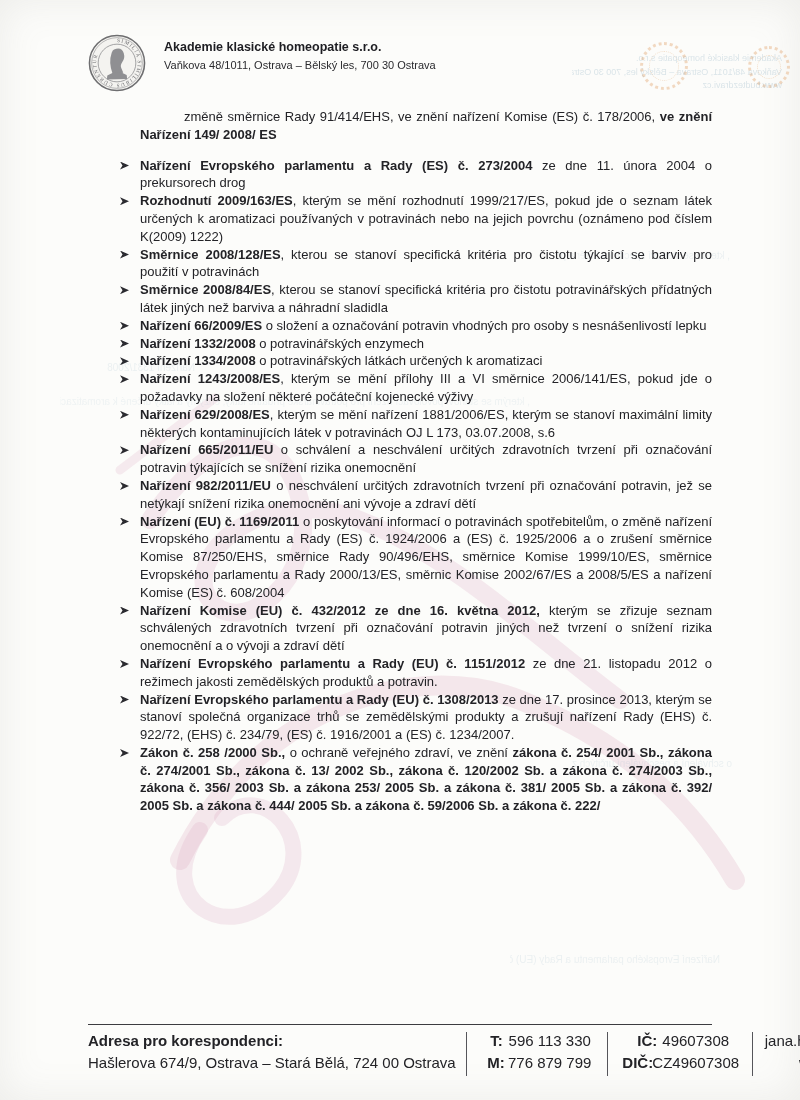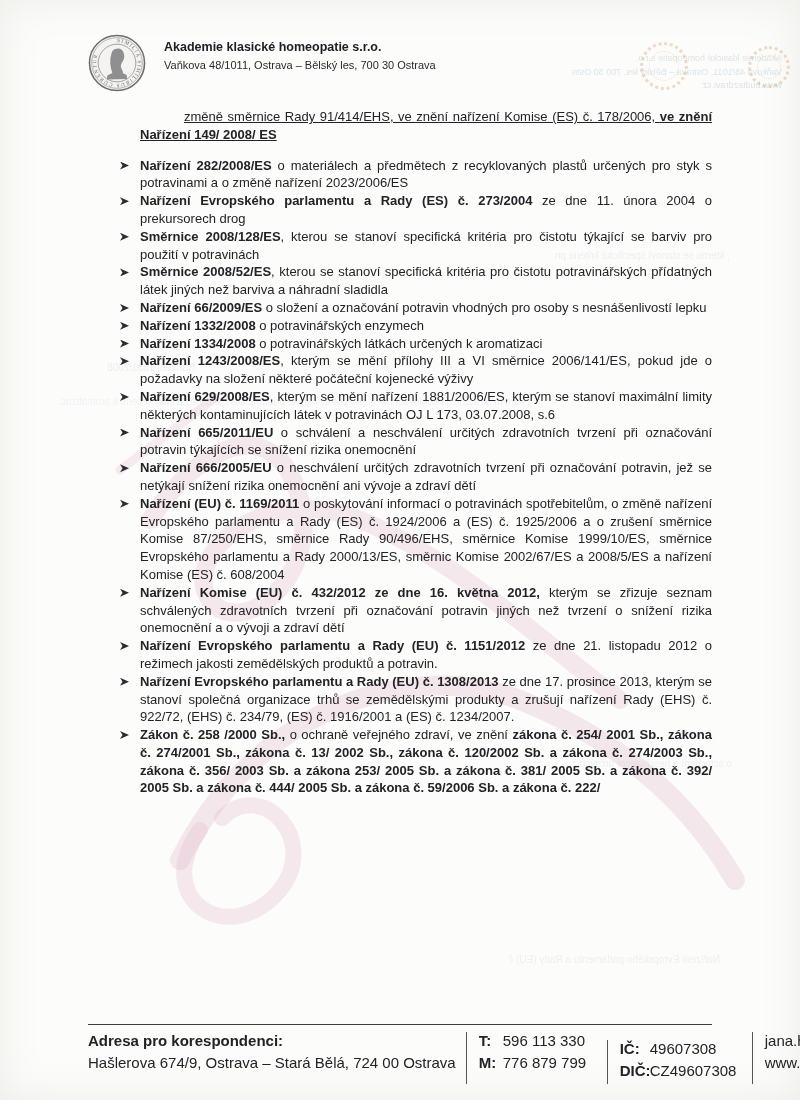--- a/index.html
+++ b/index.html
@@ -7,37 +7,37 @@
   .page{position:relative;width:800px;height:1100px;background:#fcfcfa;overflow:hidden;color:#222226;
         box-shadow:inset 0 0 40px rgba(120,120,115,.12);}
   
   .header{position:relative;z-index:3;display:flex;gap:18px;align-items:flex-start;padding:34px 0 0 88px;}
   .logo{width:58px;height:58px;flex:0 0 58px;}
   .company{padding-top:6px;}
   .company-name{font-weight:700;font-size:12.5px;color:#1d1d22;}
   .company-address{font-size:11px;margin-top:5px;color:#2a2a2e;}
   
   .content{position:relative;z-index:3;font-size:13px;line-height:1.37;color:#232327;}
-  .intro{margin:16px 88px 13px 140px;text-align:justify;text-indent:44px;text-decoration:underline;}
+  .intro{margin:16px 88px 13px 140px;text-align:justify;text-indent:44px;}
   .b{font-weight:700;}
   ul.reg-list{list-style:none;margin:2px 88px 0 118px;padding:0;}
   ul.reg-list li{display:flex;}
   ul.reg-list li.gap{}
   .marker{flex:0 0 22px;position:relative;}
   .marker::before{content:"";position:absolute;left:2px;top:5px;width:9px;height:8px;background:#2b2b30;
                   clip-path:polygon(0 0,100% 50%,0 100%,28% 50%);}
   .reg-content{flex:1;text-align:justify;}
   
   .footer{position:absolute;z-index:3;left:88px;right:88px;top:1024px;border-top:1.4px solid #3c3c40;
           padding-top:7px;display:flex;font-size:15px;color:#232327;}
   .fcol{padding:0 10px 0 12px;}
   .fcol.first{padding-left:0;flex:0 0 246px;}
-  .fcol.sep{border-left:1px solid #55555a;}
+  .fcol.sep{border-left:1px solid #55555a;text-align:center;}
   .fcol.phones{flex:0 0 118px;}
-  .fcol.ids{flex:0 0 122px;margin-top:8px;}
+  .fcol.ids{flex:0 0 122px;}
   .fcol.web{flex:1;}
   .frow{margin-bottom:5px;white-space:nowrap;}
   .flbl{font-weight:700;display:inline-block;}
   .flbl.w{width:24px;}
   .flbl.w2{width:30px;}
   
   .watermark{position:absolute;inset:0;z-index:1;pointer-events:none;}
   .bleed{position:absolute;z-index:2;transform:scaleX(-1);color:#7ba2b8;pointer-events:none;
          white-space:nowrap;overflow:hidden;}
   .bleed-head{right:18px;top:52px;width:210px;font-size:9px;line-height:1.5;opacity:.26;text-align:left;}
@@ -101,33 +101,33 @@
       <div class="company-name">Akademie klasické homeopatie s.r.o.</div>
       <div class="company-address">Vaňkova 48/1011, Ostrava – Bělský les, 700 30 Ostrava</div>
     </div>
   </header>
 
   <div class="content">
     <p class="intro"><span>změně směrnice Rady 91/414/EHS, ve znění nařízení Komise (ES) č. 178/2006, </span><span class="b">ve znění Nařízení 149/ 2008/ ES</span></p>
     <ul class="reg-list">
         <li>
           <span class="marker"></span>
-          <span class="reg-content"><span class="b">Nařízení 282/2008/ES</span><span> o materiálech a předmětech z recyklovaných plastů určených pro styk s potravinami a o změně nařízení 2023/2006/ES</span></span>
+          <span class="reg-content"><span class="b">Nařízení Evropského parlamentu a Rady (ES) č. 273/2004</span><span> ze dne 11. února 2004 o prekursorech drog</span></span>
         </li>
         <li>
           <span class="marker"></span>
-          <span class="reg-content"><span class="b">Nařízení Evropského parlamentu a Rady (ES) č. 273/2004</span><span> ze dne 11. února 2004 o prekursorech drog</span></span>
+          <span class="reg-content"><span class="b">Rozhodnutí 2009/163/ES</span><span>, kterým se mění rozhodnutí 1999/217/ES, pokud jde o seznam látek určených k aromatizaci používaných v potravinách nebo na jejich povrchu (oznámeno pod číslem K(2009) 1222)</span></span>
         </li>
         <li>
           <span class="marker"></span>
           <span class="reg-content"><span class="b">Směrnice 2008/128/ES</span><span>, kterou se stanoví specifická kritéria pro čistotu týkající se barviv pro použití v potravinách</span></span>
         </li>
         <li>
           <span class="marker"></span>
-          <span class="reg-content"><span class="b">Směrnice 2008/52/ES</span><span>, kterou se stanoví specifická kritéria pro čistotu potravinářských přídatných látek jiných než barviva a náhradní sladidla</span></span>
+          <span class="reg-content"><span class="b">Směrnice 2008/84/ES</span><span>, kterou se stanoví specifická kritéria pro čistotu potravinářských přídatných látek jiných než barviva a náhradní sladidla</span></span>
         </li>
         <li>
           <span class="marker"></span>
           <span class="reg-content"><span class="b">Nařízení 66/2009/ES</span><span> o složení a označování potravin vhodných pro osoby s nesnášenlivostí lepku</span></span>
         </li>
         <li>
           <span class="marker"></span>
           <span class="reg-content"><span class="b">Nařízení 1332/2008</span><span> o potravinářských enzymech</span></span>
         </li>
         <li>
@@ -141,21 +141,21 @@
         <li>
           <span class="marker"></span>
           <span class="reg-content"><span class="b">Nařízení 629/2008/ES</span><span>, kterým se mění nařízení 1881/2006/ES, kterým se stanoví maximální limity některých kontaminujících látek v potravinách OJ L 173, 03.07.2008, s.6</span></span>
         </li>
         <li>
           <span class="marker"></span>
           <span class="reg-content"><span class="b">Nařízení 665/2011/EU</span><span> o schválení a neschválení určitých zdravotních tvrzení při označování potravin týkajících se snížení rizika onemocnění</span></span>
         </li>
         <li>
           <span class="marker"></span>
-          <span class="reg-content"><span class="b">Nařízení 666/2005/EU</span><span> o neschválení určitých zdravotních tvrzení při označování potravin, jež se netýkají snížení rizika onemocnění ani vývoje a zdraví dětí</span></span>
+          <span class="reg-content"><span class="b">Nařízení 982/2011/EU</span><span> o neschválení určitých zdravotních tvrzení při označování potravin, jež se netýkají snížení rizika onemocnění ani vývoje a zdraví dětí</span></span>
         </li>
         <li>
           <span class="marker"></span>
           <span class="reg-content"><span class="b">Nařízení (EU) č. 1169/2011</span><span> o poskytování informací o potravinách spotřebitelům, o změně nařízení Evropského parlamentu a Rady (ES) č. 1924/2006 a (ES) č. 1925/2006 a o zrušení směrnice Komise 87/250/EHS, směrnice Rady 90/496/EHS, směrnice Komise 1999/10/ES, směrnice Evropského parlamentu a Rady 2000/13/ES, směrnic Komise 2002/67/ES a 2008/5/ES a nařízení Komise (ES) č. 608/2004</span></span>
         </li>
         <li>
           <span class="marker"></span>
           <span class="reg-content"><span class="b">Nařízení Komise (EU) č. 432/2012 ze dne 16. května 2012,</span><span> kterým se zřizuje seznam schválených zdravotních tvrzení při označování potravin jiných než tvrzení o snížení rizika onemocnění a o vývoji a zdraví dětí</span></span>
         </li>
         <li>

